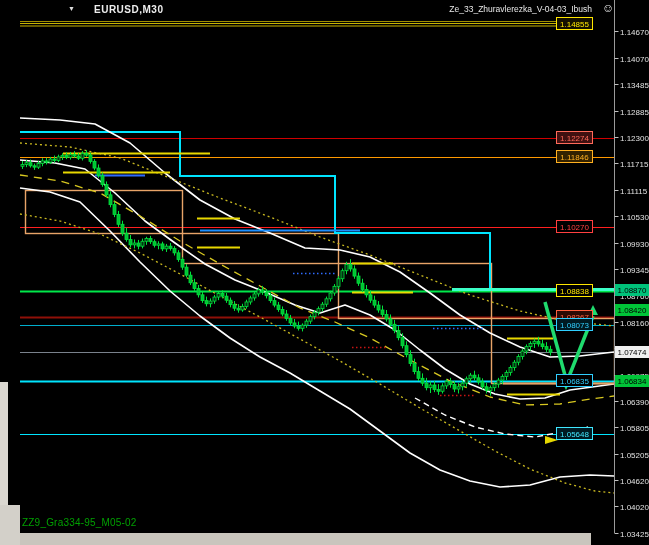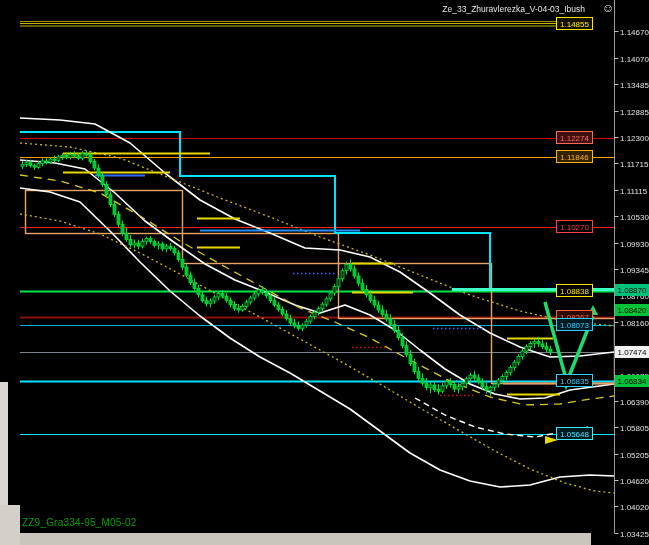--- a/index.html
+++ b/index.html
@@ -2,21 +2,21 @@
 <html><head>
 <meta charset="utf-8">
 <style>
   html,body{margin:0;padding:0;background:#000;}
   .screen{position:relative;width:649px;height:545px;background:#000;overflow:hidden;
           font-family:"Liberation Sans",sans-serif;}
   svg{position:absolute;left:0;top:0;}
   .titlebar{position:absolute;left:0;top:0;width:614px;height:20px;color:#ECECEC;}
   .dd{position:absolute;left:68px;top:5px;font-size:7px;color:#DDD;cursor:pointer;}
   .sym{position:absolute;left:94px;top:4px;font-size:10px;font-weight:bold;letter-spacing:0.5px;color:#EDEDED;}
-  .indic{position:absolute;right:64px;top:4px;font-size:8.5px;color:#E8E8E8;white-space:nowrap;}
+  .indic{position:absolute;right:57px;top:4px;font-size:8.5px;color:#E8E8E8;white-space:nowrap;}
   .smiley{position:absolute;left:602px;top:1px;font-size:12px;color:#E8E8E8;}
   .watermark{position:absolute;left:22px;top:517px;font-size:10px;color:#00A000;letter-spacing:0.2px;}
   .frame{position:absolute;background:#C9C5BD;}
   .frame-bottom{left:0;top:533px;width:591px;height:12px;}
   .frame-left{left:0;top:382px;width:8px;height:163px;background:#DAD7D0;}
   .frame-corner{left:0;top:505px;width:20px;height:40px;background:#D3D0C9;}
 </style>
 </head>
 <body>
 
@@ -405,19 +405,23 @@
         <rect x="615" y="284" width="34" height="12" fill="#00C27A"></rect>
         <text x="632" y="293" text-anchor="middle" font-size="8px" fill="#000" font-family="Liberation Sans, sans-serif">1.08870</text>
         <rect x="615" y="304" width="34" height="12" fill="#00C438"></rect>
         <text x="632" y="313" text-anchor="middle" font-size="8px" fill="#000" font-family="Liberation Sans, sans-serif">1.08420</text>
         <rect x="615" y="346" width="34" height="12" fill="#F0F0F0"></rect>
         <text x="632" y="355" text-anchor="middle" font-size="8px" fill="#000" font-family="Liberation Sans, sans-serif">1.07474</text>
         <rect x="615" y="375" width="34" height="12" fill="#00C438"></rect>
         <text x="632" y="384" text-anchor="middle" font-size="8px" fill="#000" font-family="Liberation Sans, sans-serif">1.06834</text>
       </g>
   </svg>
+  <div class="titlebar">
+    <span class="dd">▼</span>
+    <span class="sym">EURUSD,M30</span>
+  </div>
   <div class="indic">Ze_33_Zhuravlerezka_V-04-03_Ibush</div>
   <div class="smiley">☺</div>
   <div class="watermark">ZZ9_Gra334-95_M05-02</div>
   <div class="frame frame-bottom"></div>
   <div class="frame frame-left"></div>
   <div class="frame frame-corner"></div>
 </div>
 
 </body></html>

